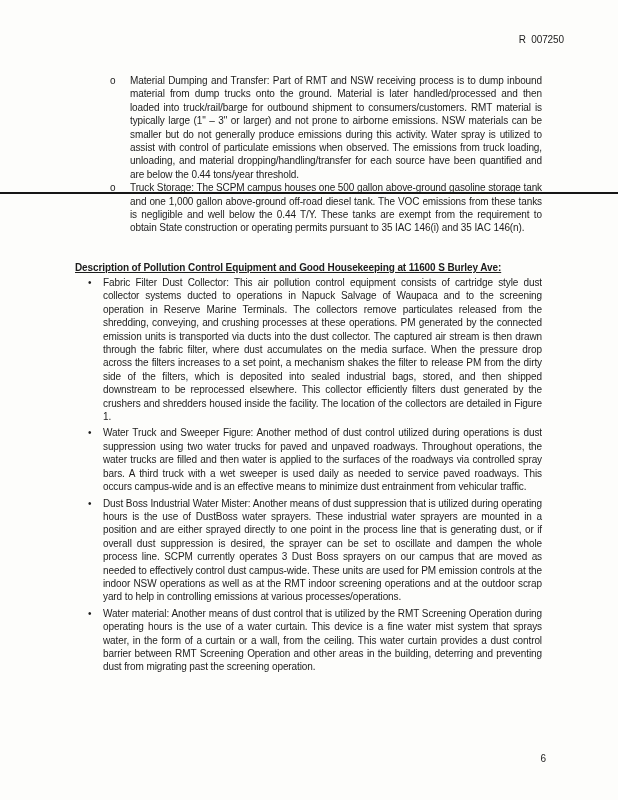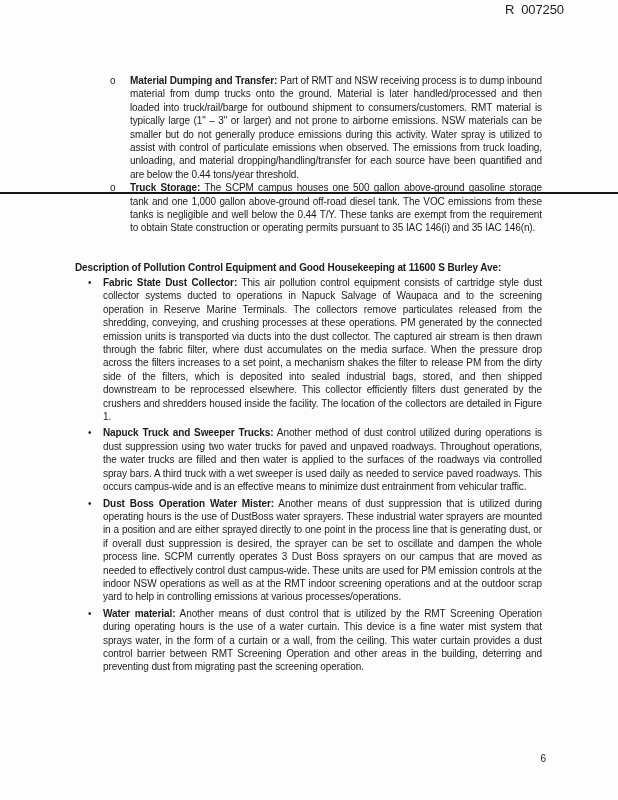--- a/index.html
+++ b/index.html
@@ -13,23 +13,23 @@
     font-family: "Liberation Sans", sans-serif;
     font-size: 10px;
     line-height: 13.4px;
     color: #1c1c1c;
     overflow: hidden;
     letter-spacing: -0.1px;
   }
 
   .ref {
     position: absolute;
-    top: 3px;
+    top: 33px;
     right: 54px;
-    font-size: 13px;
+    font-size: 10px;
     white-space: pre;
     padding-left: 12px;
   }
 
   .sub-list {
     position: absolute;
     top: 74px;
     left: 110px;
     width: 432px;
   }
@@ -51,37 +51,38 @@
     text-align: justify;
     margin-bottom: 3px;
   }
 
   .marker {
     position: absolute;
     left: 0;
     top: 0;
   }
 
-  .lead { font-weight: bold; }
+  .lead { font-weight: normal; }
 
   .rule {
     position: absolute;
     top: 192px;
     left: 0;
     width: 618px;
     height: 2px;
     background: #161616;
   }
 
   .heading {
     position: absolute;
     top: 261px;
     left: 75px;
     font-weight: bold;
     white-space: nowrap;
+    text-decoration: underline;
   }
 
   .pagenum {
     position: absolute;
     top: 752px;
     right: 72px;
   }
 </style>
 </head>
 <body>
@@ -103,31 +104,31 @@
     </div>
   </div>
 
   <div class="rule"></div>
 
   <div class="heading">Description of Pollution Control Equipment and Good Housekeeping at 11600 S Burley Ave:</div>
 
   <div class="main-list">
     <div class="li">
       <span class="marker">•</span>
-      <span class="lead">Fabric State Dust Collector:</span>
+      <span class="lead">Fabric Filter Dust Collector:</span>
       <span class="txt">This air pollution control equipment consists of cartridge style dust collector systems ducted to operations in Napuck Salvage of Waupaca and to the screening operation in Reserve Marine Terminals. The collectors remove particulates released from the shredding, conveying, and crushing processes at these operations. PM generated by the connected emission units is transported via ducts into the dust collector. The captured air stream is then drawn through the fabric filter, where dust accumulates on the media surface. When the pressure drop across the filters increases to a set point, a mechanism shakes the filter to release PM from the dirty side of the filters, which is deposited into sealed industrial bags, stored, and then shipped downstream to be reprocessed elsewhere. This collector efficiently filters dust generated by the crushers and shredders housed inside the facility. The location of the collectors are detailed in Figure 1.</span>
     </div>
     <div class="li">
       <span class="marker">•</span>
-      <span class="lead">Napuck Truck and Sweeper Trucks:</span>
+      <span class="lead">Water Truck and Sweeper Figure:</span>
       <span class="txt">Another method of dust control utilized during operations is dust suppression using two water trucks for paved and unpaved roadways. Throughout operations, the water trucks are filled and then water is applied to the surfaces of the roadways via controlled spray bars. A third truck with a wet sweeper is used daily as needed to service paved roadways. This occurs campus-wide and is an effective means to minimize dust entrainment from vehicular traffic.</span>
     </div>
     <div class="li">
       <span class="marker">•</span>
-      <span class="lead">Dust Boss Operation Water Mister:</span>
+      <span class="lead">Dust Boss Industrial Water Mister:</span>
       <span class="txt">Another means of dust suppression that is utilized during operating hours is the use of DustBoss water sprayers. These industrial water sprayers are mounted in a position and are either sprayed directly to one point in the process line that is generating dust, or if overall dust suppression is desired, the sprayer can be set to oscillate and dampen the whole process line. SCPM currently operates 3 Dust Boss sprayers on our campus that are moved as needed to effectively control dust campus-wide. These units are used for PM emission controls at the indoor NSW operations as well as at the RMT indoor screening operations and at the outdoor scrap yard to help in controlling emissions at various processes/operations.</span>
     </div>
     <div class="li">
       <span class="marker">•</span>
       <span class="lead">Water material:</span>
       <span class="txt">Another means of dust control that is utilized by the RMT Screening Operation during operating hours is the use of a water curtain. This device is a fine water mist system that sprays water, in the form of a curtain or a wall, from the ceiling. This water curtain provides a dust control barrier between RMT Screening Operation and other areas in the building, deterring and preventing dust from migrating past the screening operation.</span>
     </div>
   </div>
 
   <div class="pagenum">6</div>

